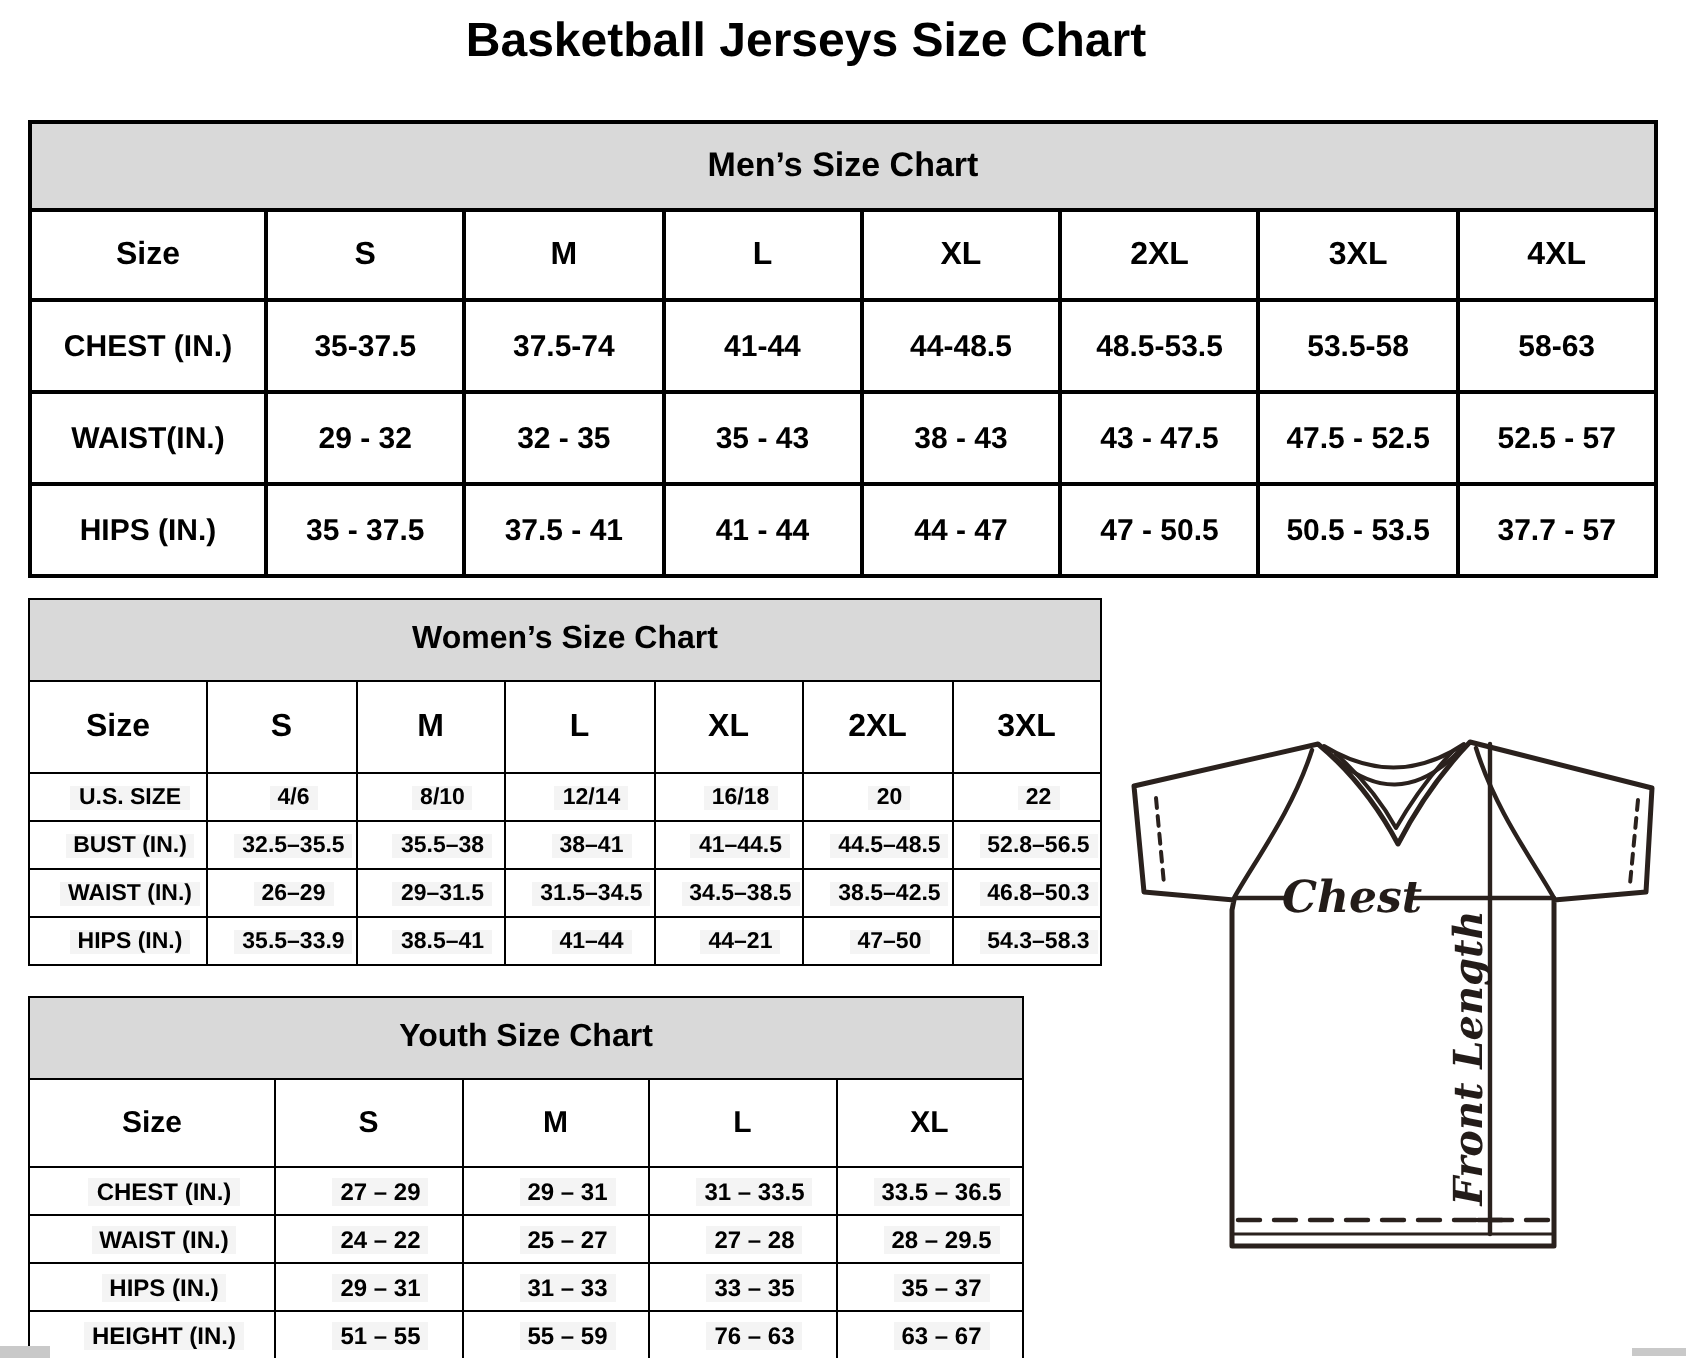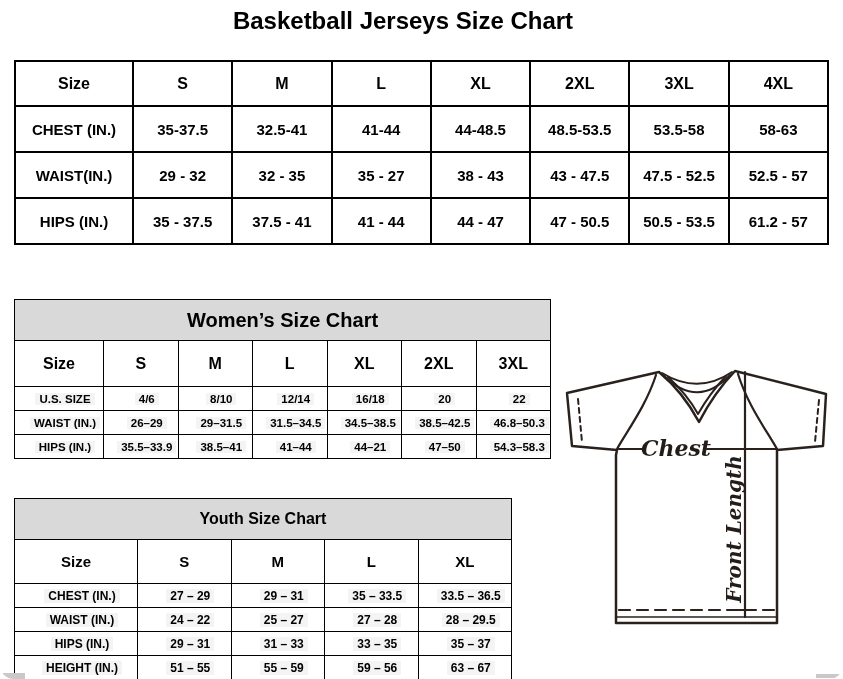--- a/index.html
+++ b/index.html
@@ -1,31 +1,31 @@
 <!DOCTYPE html>
 <html><head>
 <meta charset="utf-8">
 <style>
   html,body{margin:0;padding:0;background:#fff;}
   #screen{position:relative;width:843px;height:679px;background:#fff;overflow:hidden;
-          font-family:"Liberation Sans",sans-serif;color:#000;border-radius:14px;}
+          font-family:"Liberation Sans",sans-serif;color:#000;}
   .page-title{position:absolute;left:0;top:7px;width:806px;text-align:center;
               font-size:24px;font-weight:bold;letter-spacing:0px;}
   table.sizes{position:absolute;border-collapse:collapse;table-layout:fixed;background:#fff;}
   table.sizes td{border:1px solid #000;text-align:center;vertical-align:middle;padding:0;
                  font-weight:bold;overflow:hidden;white-space:nowrap;}
   tr.cap td{background:#d9d9d9;font-size:17px;}
   
   table.mens td{border-width:2px;}
   table.mens tr.hdr td{font-size:16px;height:43px;}
   table.mens tr.cap td{height:42px;}
   table.mens tr.data td{font-size:15px;height:44px;}
   table.mens td.lbl{font-size:13px;}
   
-  table.womens tr.cap td{height:40px;font-size:20px;text-align:center;}
+  table.womens tr.cap td{height:40px;font-size:16px;text-align:center;}
   table.womens tr.hdr td{font-size:16px;height:45px;}
   table.womens tr.data td{font-size:11.5px;height:23px;}
   table.womens td.lbl{font-size:11px;}
   table.youth tr.cap td{height:40px;font-size:16px;}
   table.youth tr.hdr td{font-size:15px;height:43px;}
   table.youth tr.data td{font-size:12px;height:23px;}
   table.youth td.lbl{font-size:11.5px;}
   .hl{background:#f4f4f4;padding:0 4px;margin-left:12px;}
   td.hdr-size{font-size:15px;margin-top:28px;}
   .jersey{position:absolute;left:555px;top:361px;}
@@ -43,59 +43,62 @@
         <col style="width:118px">
         <col>
         <col>
         <col>
         <col>
         <col>
         <col>
         <col>
       </colgroup>
     <tbody>
+        <tr class="cap">
+          <td colspan="8">Men’s Size Chart</td>
+        </tr>
     <tr class="hdr">
       <td class="hdr-size">Size</td>
       <td>S</td>
       <td>M</td>
       <td>L</td>
       <td>XL</td>
       <td>2XL</td>
       <td>3XL</td>
       <td>4XL</td>
     </tr>
     <tr class="data">
       <td class="lbl">CHEST (IN.)</td>
       <td>35-37.5</td>
-      <td>32.5-41</td>
+      <td>37.5-74</td>
       <td>41-44</td>
       <td>44-48.5</td>
       <td>48.5-53.5</td>
       <td>53.5-58</td>
       <td>58-63</td>
     </tr>
     <tr class="data">
       <td class="lbl">WAIST(IN.)</td>
       <td>29 - 32</td>
       <td>32 - 35</td>
-      <td>35 - 27</td>
+      <td>35 - 43</td>
       <td>38 - 43</td>
       <td>43 - 47.5</td>
       <td>47.5 - 52.5</td>
       <td>52.5 - 57</td>
     </tr>
     <tr class="data">
       <td class="lbl">HIPS (IN.)</td>
       <td>35 - 37.5</td>
       <td>37.5 - 41</td>
       <td>41 - 44</td>
       <td>44 - 47</td>
       <td>47 - 50.5</td>
       <td>50.5 - 53.5</td>
-      <td>61.2 - 57</td>
+      <td>37.7 - 57</td>
     </tr>
   </tbody>
     </table>
 
   <table class="sizes womens" style="left:14px;top:299px;width:537px;">
     <colgroup>
         <col style="width:89px">
         <col>
         <col>
         <col>
@@ -119,20 +122,29 @@
     <tr class="data">
       <td class="lbl"><span class="hl">U.S. SIZE</span></td>
       <td><span class="hl">4/6</span></td>
       <td><span class="hl">8/10</span></td>
       <td><span class="hl">12/14</span></td>
       <td><span class="hl">16/18</span></td>
       <td><span class="hl">20</span></td>
       <td><span class="hl">22</span></td>
     </tr>
     <tr class="data">
+      <td class="lbl"><span class="hl">BUST (IN.)</span></td>
+      <td><span class="hl">32.5–35.5</span></td>
+      <td><span class="hl">35.5–38</span></td>
+      <td><span class="hl">38–41</span></td>
+      <td><span class="hl">41–44.5</span></td>
+      <td><span class="hl">44.5–48.5</span></td>
+      <td><span class="hl">52.8–56.5</span></td>
+    </tr>
+    <tr class="data">
       <td class="lbl"><span class="hl">WAIST (IN.)</span></td>
       <td><span class="hl">26–29</span></td>
       <td><span class="hl">29–31.5</span></td>
       <td><span class="hl">31.5–34.5</span></td>
       <td><span class="hl">34.5–38.5</span></td>
       <td><span class="hl">38.5–42.5</span></td>
       <td><span class="hl">46.8–50.3</span></td>
     </tr>
     <tr class="data">
       <td class="lbl"><span class="hl">HIPS (IN.)</span></td>
@@ -162,42 +174,42 @@
       <td class="hdr-size">Size</td>
       <td>S</td>
       <td>M</td>
       <td>L</td>
       <td>XL</td>
     </tr>
     <tr class="data">
       <td class="lbl"><span class="hl">CHEST (IN.)</span></td>
       <td><span class="hl">27 – 29</span></td>
       <td><span class="hl">29 – 31</span></td>
-      <td><span class="hl">35 – 33.5</span></td>
+      <td><span class="hl">31 – 33.5</span></td>
       <td><span class="hl">33.5 – 36.5</span></td>
     </tr>
     <tr class="data">
       <td class="lbl"><span class="hl">WAIST (IN.)</span></td>
       <td><span class="hl">24 – 22</span></td>
       <td><span class="hl">25 – 27</span></td>
       <td><span class="hl">27 – 28</span></td>
       <td><span class="hl">28 – 29.5</span></td>
     </tr>
     <tr class="data">
       <td class="lbl"><span class="hl">HIPS (IN.)</span></td>
       <td><span class="hl">29 – 31</span></td>
       <td><span class="hl">31 – 33</span></td>
       <td><span class="hl">33 – 35</span></td>
       <td><span class="hl">35 – 37</span></td>
     </tr>
     <tr class="data">
       <td class="lbl"><span class="hl">HEIGHT (IN.)</span></td>
       <td><span class="hl">51 – 55</span></td>
       <td><span class="hl">55 – 59</span></td>
-      <td><span class="hl">59 – 56</span></td>
+      <td><span class="hl">76 – 63</span></td>
       <td><span class="hl">63 – 67</span></td>
     </tr>
   </tbody>
     </table>
 
   <svg class="jersey" width="288" height="290" viewBox="0 0 288 290">
     <g stroke="#2a211d" fill="none" stroke-linejoin="round" stroke-linecap="round">
 
       <path stroke-width="2.5" d="M104,11 L12,32 L17,85 L62,89 L61,94 L61,262 L222,262 L222,89 L268,85 L271,33 L180,10
                Q159,32 144,61 Q128,31 104,11 Z"></path>

